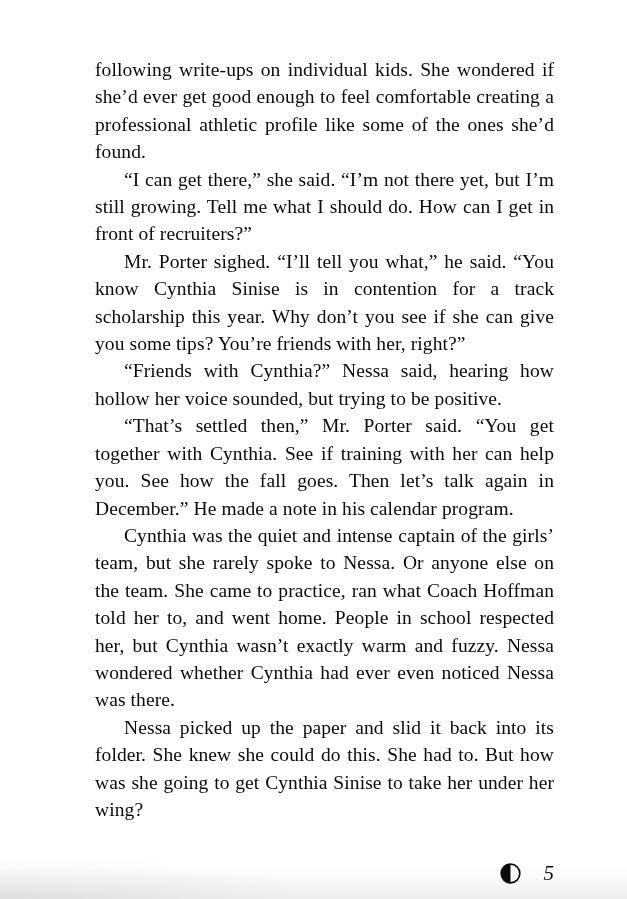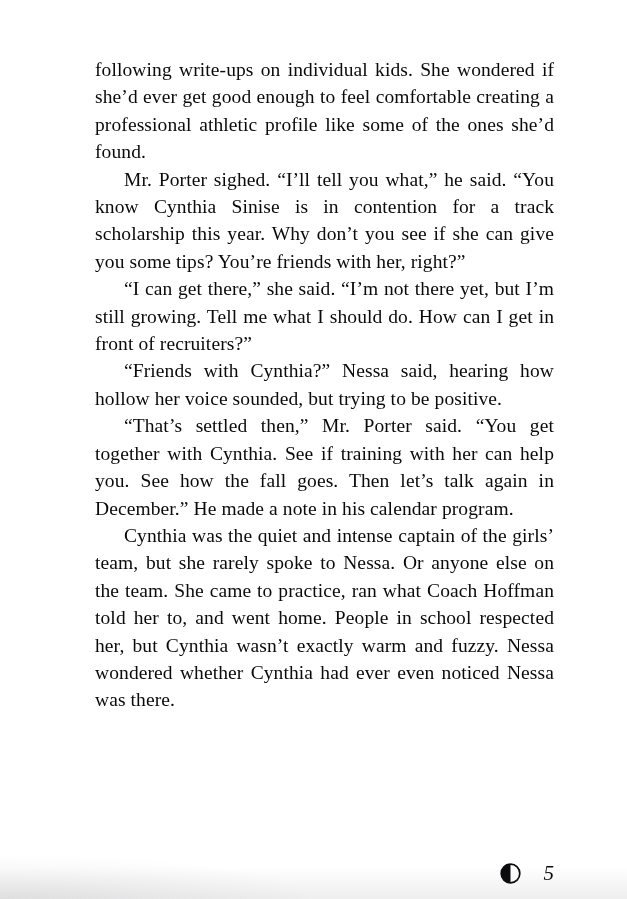--- a/index.html
+++ b/index.html
@@ -74,25 +74,26 @@
       radial-gradient(ellipse 420px 60px at 0% 100%, rgba(80,80,85,0.10), rgba(80,80,85,0.0) 75%);
   }
 </style>
 </head>
 <body>
 
 <div class="page">
 
   <div class="text-block">
     <p>following write-ups on individual kids. She wondered if she’d ever get good enough to feel comfortable creating a professional athletic profile like some of the ones she’d found.</p>
+    <p class="indent">“I can get there,” she said. “I’m not there yet, but I’m still growing. Tell me what I should do. How can I get in front of recruiters?”</p>
     <p class="indent">Mr. Porter sighed. “I’ll tell you what,” he said. “You know Cynthia Sinise is in contention for a track scholarship this year. Why don’t you see if she can give you some tips? You’re friends with her, right?”</p>
-    <p class="indent">“I can get there,” she said. “I’m not there yet, but I’m still growing. Tell me what I should do. How can I get in front of recruiters?”</p>
     <p class="indent">“Friends with Cynthia?” Nessa said, hearing how hollow her voice sounded, but trying to be positive.</p>
     <p class="indent">“That’s settled then,” Mr. Porter said. “You get together with Cynthia. See if training with her can help you. See how the fall goes. Then let’s talk again in December.” He made a note in his calendar program.</p>
     <p class="indent">Cynthia was the quiet and intense captain of the girls’ team, but she rarely spoke to Nessa. Or anyone else on the team. She came to practice, ran what Coach Hoffman told her to, and went home. People in school respected her, but Cynthia wasn’t exactly warm and fuzzy. Nessa wondered whether Cynthia had ever even noticed Nessa was there.</p>
+    <p class="indent">Nessa picked up the paper and slid it back into its folder. She knew she could do this. She had to. But how was she going to get Cynthia Sinise to take her under her wing?</p>
   </div>
 
   <div class="footer">
     <span class="moon-icon">
       <svg width="21" height="21" viewBox="0 0 21 21" xmlns="http://www.w3.org/2000/svg">
         <circle cx="10.5" cy="10.5" r="9.3" fill="#ffffff" stroke="#0a0a0c" stroke-width="1.7"></circle>
         <path d="M10.5 1.2 A9.3 9.3 0 0 0 10.5 19.8 Z" fill="#0a0a0c"></path>
       </svg>
     </span>
     <span class="folio">5</span>

